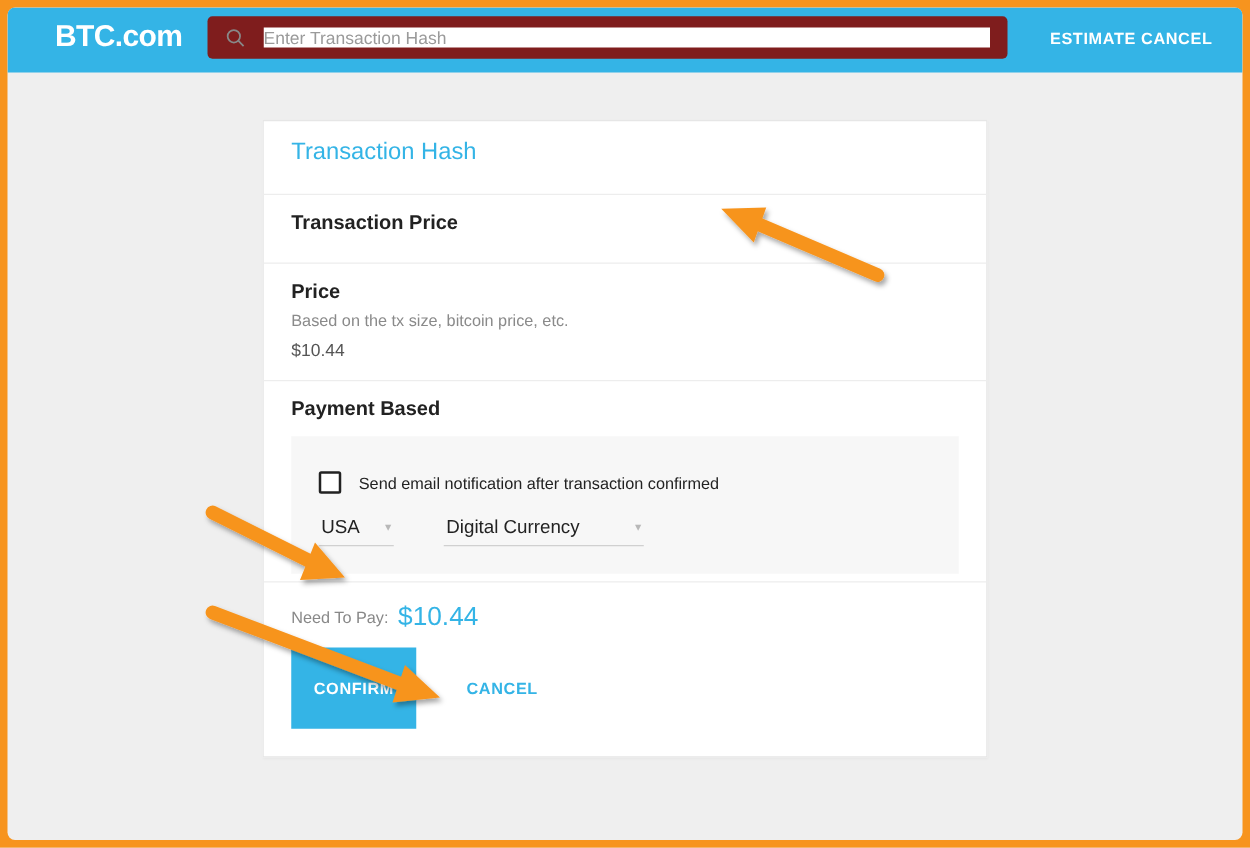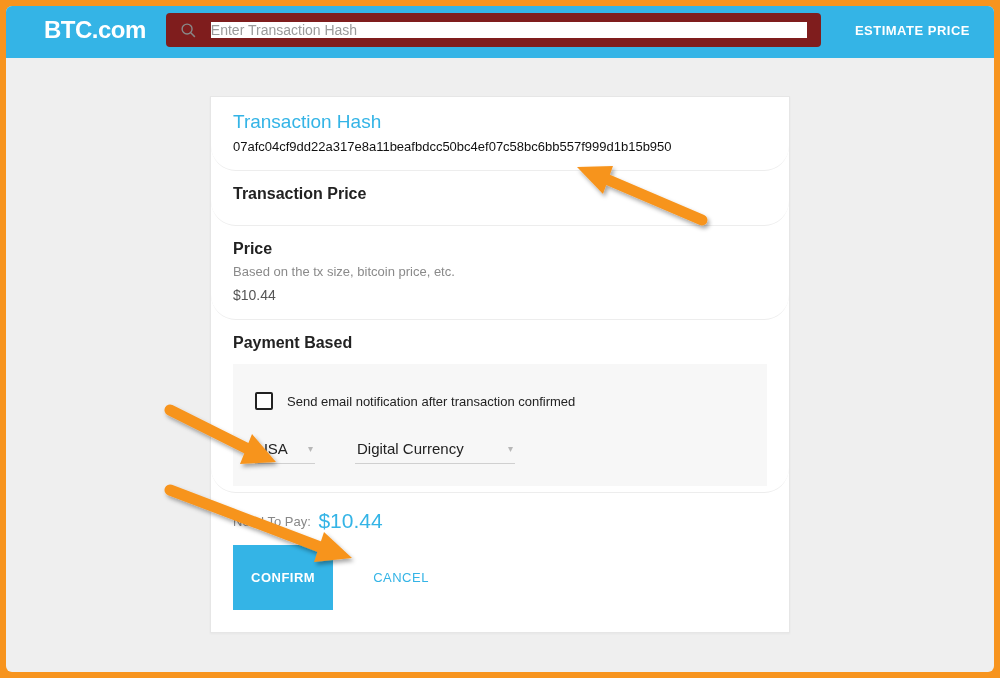--- a/index.html
+++ b/index.html
@@ -73,21 +73,20 @@
   .card {
     width: 580px;
     margin: 38px auto 0;
     background: #fff;
     border: 1px solid #e6e6e6;
     box-shadow: 0 1px 2px rgba(0,0,0,0.04);
   }
   .section {
     padding: 14px 22px 16px;
     border-bottom: 1px solid #ededed;
-    border-radius: 25px;
   }
   .section:last-child { border-bottom: none; }
   .sec-title-accent {
     color: #34b4e6;
     font-size: 19px;
     font-weight: 400;
     margin-bottom: 6px;
   }
   .sec-title {
     color: #222;
@@ -116,21 +115,21 @@
     background: #f7f7f7;
     padding: 28px 22px 22px;
     margin-top: 12px;
   }
   .notify-row {
     display: flex;
     align-items: center;
     gap: 14px;
     font-size: 13px;
     color: #222;
-    margin-bottom: 26px;
+    margin-bottom: 14px;
   }
   .checkbox {
     width: 18px; height: 18px;
     border: 2px solid #222;
     border-radius: 2px;
     background: #fff;
     cursor: pointer;
     flex: 0 0 auto;
   }
   .selects-row {
@@ -176,21 +175,21 @@
     font-size: 13px;
     font-weight: 600;
     letter-spacing: 0.5px;
     cursor: pointer;
   }
   .btn-cancel {
     background: none;
     border: none;
     color: #34b4e6;
     font-size: 13px;
-    font-weight: 400;
+    font-weight: 700;
     letter-spacing: 0.5px;
     cursor: pointer;
   }
   
   .anno {
     position: absolute;
     pointer-events: none;
   }
 </style>
 </head>
@@ -203,28 +202,27 @@
       <div class="brand">
         <span>BTC</span><span class="dotcom">.com</span>
       </div>
       <div class="search-wrap">
         <svg width="17" height="17" viewBox="0 0 24 24">
           <circle cx="10" cy="10" r="7" stroke="#888" stroke-width="2" fill="none"></circle>
           <line x1="15.2" y1="15.2" x2="21" y2="21" stroke="#888" stroke-width="2"></line>
         </svg>
         <input class="search-input" type="text" placeholder="Enter Transaction Hash" style="">
       </div>
-      <div class="estimate-link">ESTIMATE PRICE</div>
+      <div class="estimate-link">ESTIMATE CANCEL</div>
     </div>
 
     <div class="card">
 
       <div class="section">
         <div class="sec-title-accent">Transaction Hash</div>
-        <div class="hash-value">07afc04cf9dd22a317e8a11beafbdcc50bc4ef07c58bc6bb557f999d1b15b950</div>
       </div>
 
       <div class="section">
         <div class="sec-title">Transaction Price</div>
       </div>
 
       <div class="section">
         <div class="sec-title">Price</div>
         <div class="sec-sub">Based on the tx size, bitcoin price, etc.</div>
         <div class="sec-val">$10.44</div>

